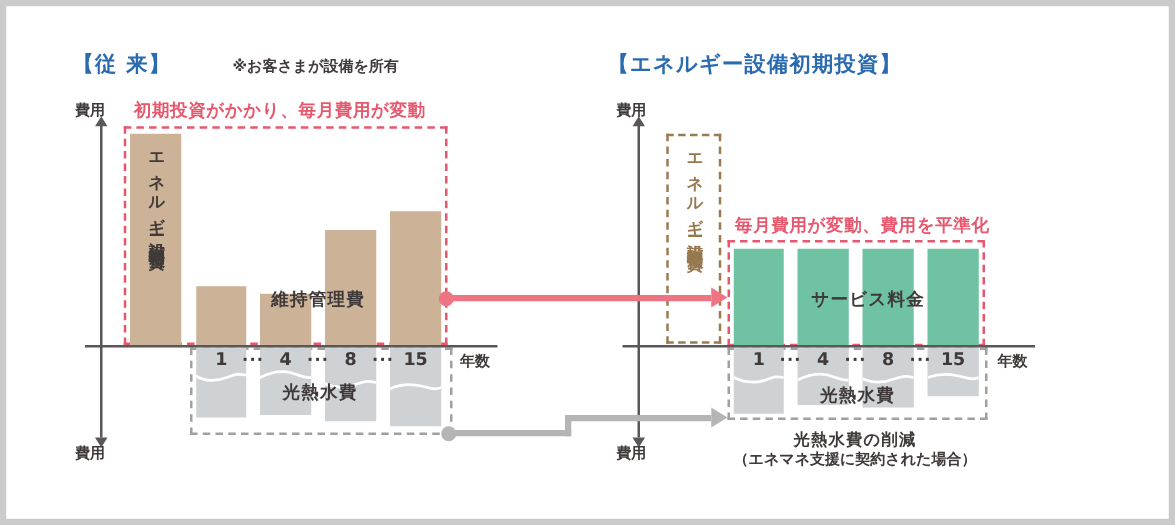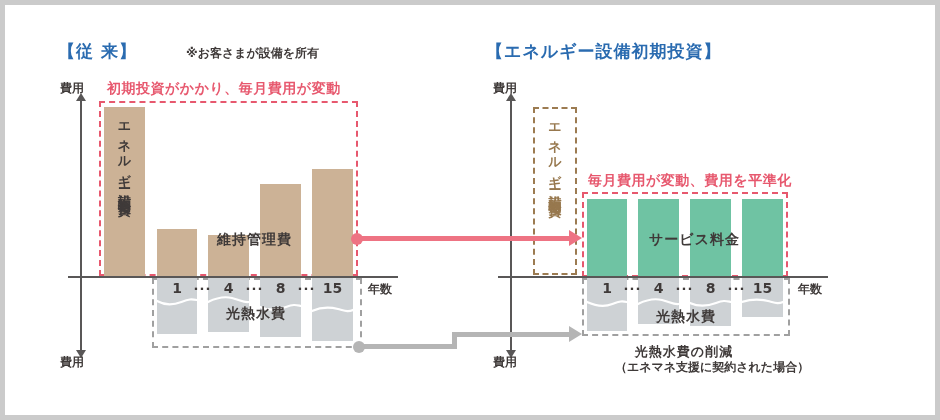--- a/index.html
+++ b/index.html
@@ -146,21 +146,21 @@
   <div class="a tick" style="left:587px;top:280px;width:40px;">1</div>
   <div class="a dots" style="left:620px;top:281px;width:25px;">···</div>
   <div class="a tick" style="left:638px;top:280px;width:41px;">4</div>
   <div class="a dots" style="left:672px;top:281px;width:25px;">···</div>
   <div class="a tick" style="left:690px;top:280px;width:41px;">8</div>
   <div class="a dots" style="left:724px;top:281px;width:25px;">···</div>
   <div class="a tick" style="left:742px;top:280px;width:41px;">15</div>
   <div class="a axislabel" style="left:798px;top:281px;">年数</div>
 
   <div class="a barlabel" style="left:582px;top:343px;width:204px;text-align:center;font-size:13px;">光熱水費の削減</div>
-  <div class="a note" style="left:610px;top:359px;width:204px;">（エネマネ支援に契約された場合）</div>
+  <div class="a note" style="left:582px;top:359px;width:204px;">（エネマネ支援に契約された場合）</div>
 
   <div class="a pinkline" style="left:357px;top:236px;width:212px;height:5px;"></div>
   <div class="a pinkdot" style="left:351px;top:233px;"></div>
   <div class="a pinkhead" style="left:569px;top:230px;"></div>
 
   <div class="a grayline" style="left:359px;top:344px;width:98px;height:5px;"></div>
   <div class="a grayline" style="left:452px;top:332px;width:5px;height:17px;"></div>
   <div class="a grayline" style="left:452px;top:332px;width:117px;height:5px;"></div>
   <div class="a graydot" style="left:353px;top:341px;"></div>
   <div class="a grayhead" style="left:569px;top:326px;"></div>

